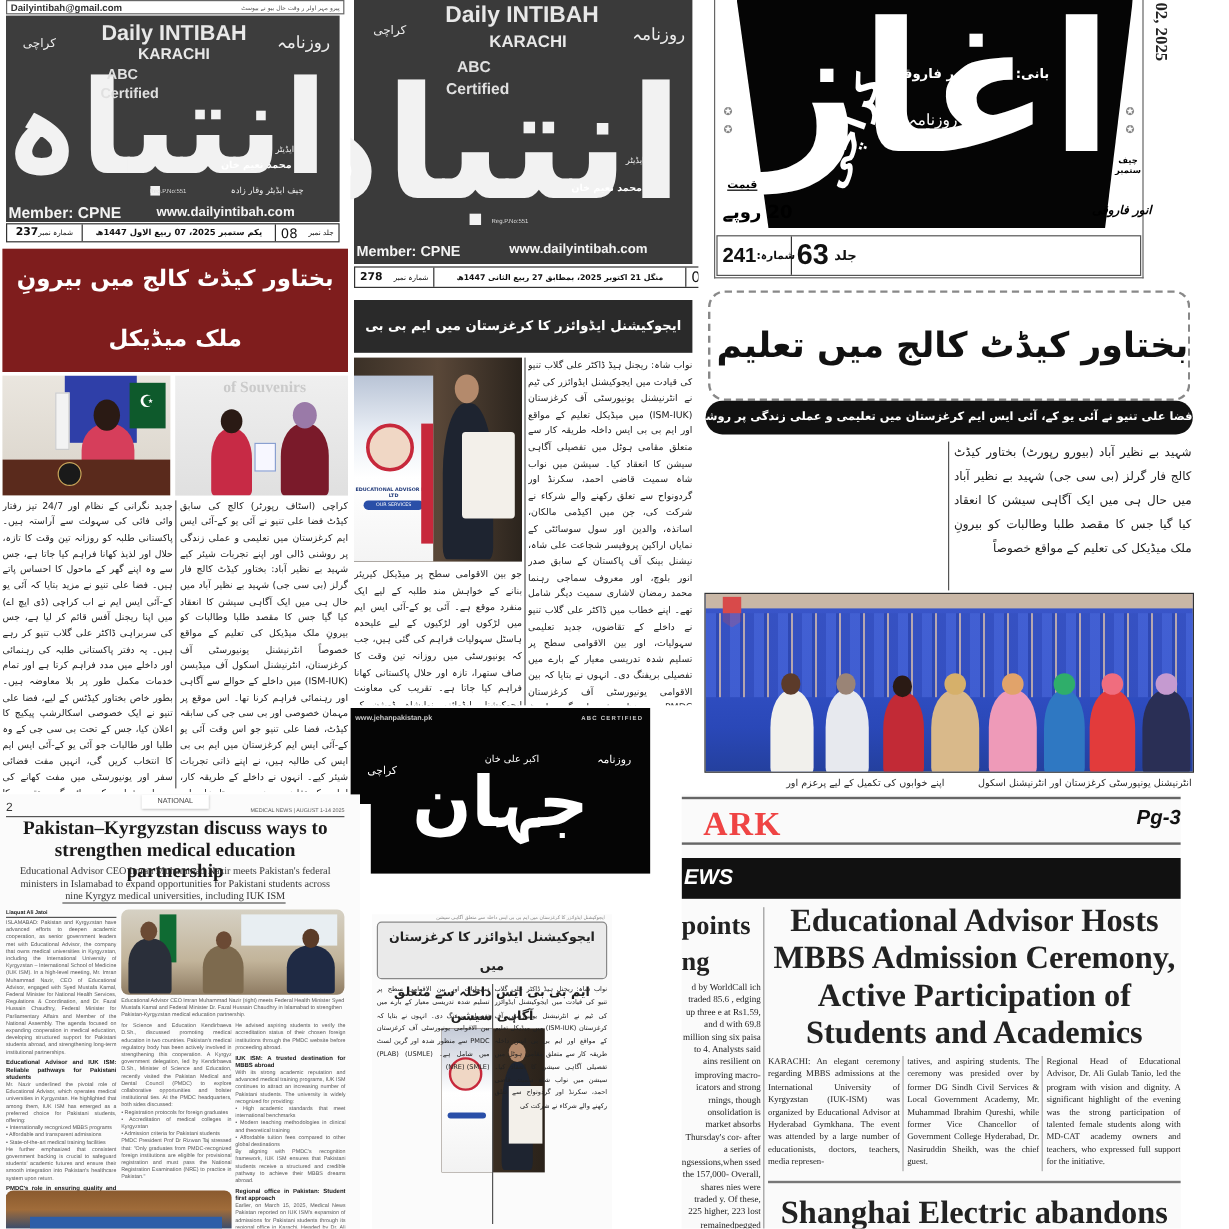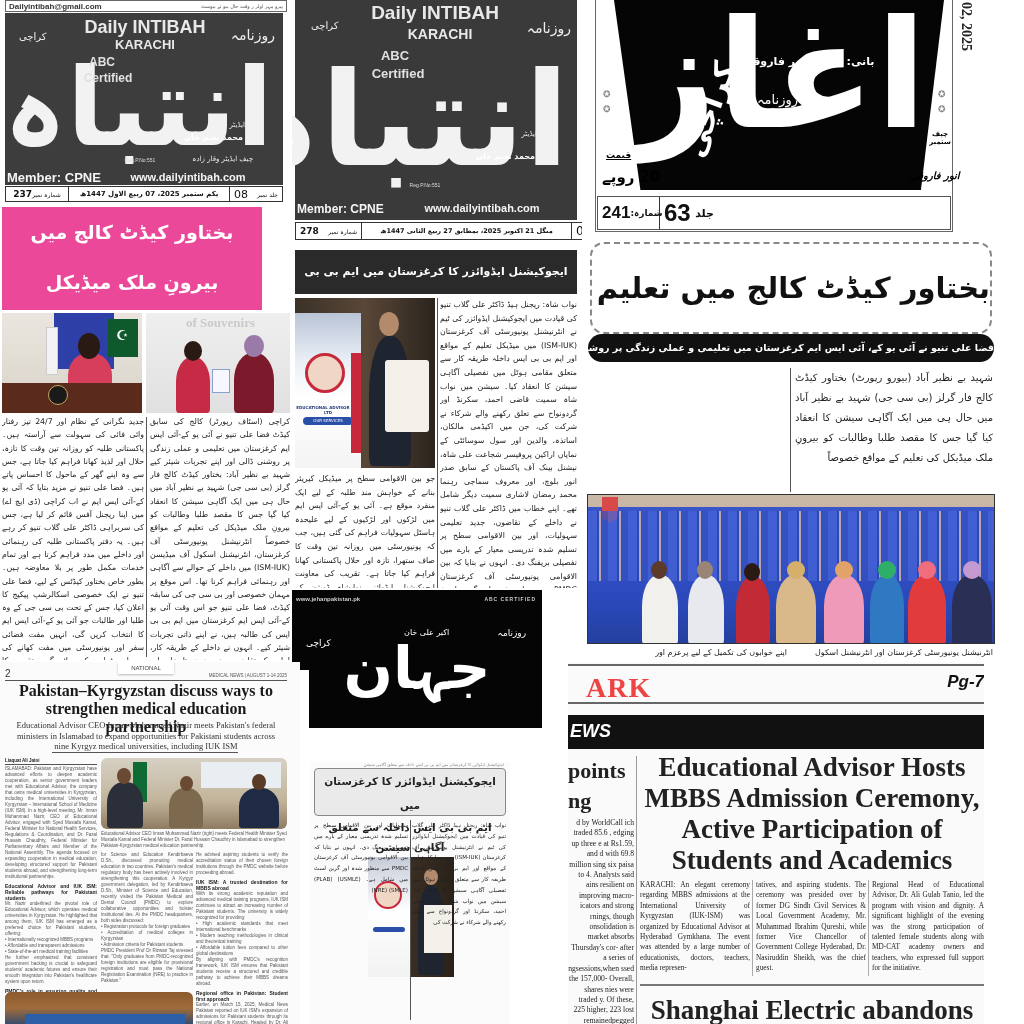--- a/index.html
+++ b/index.html
@@ -122,21 +122,21 @@
     </div>
     <div style="width:58px;justify-content:space-between;">
       <span style="font-size:24px;font-weight:bold;font-family:'Liberation Sans',sans-serif;">63</span>
       <span class="rtl" style="font-size:11px;font-weight:bold;">جلد</span>
     </div>
   </div>
 </div>
 <div style="position:absolute;left:958px;top:2px;font-family:'Liberation Serif',serif;font-weight:bold;font-size:14px;color:#222;writing-mode:vertical-rl;">02, 2025</div>
 
 <div class="clip" style="left:0;top:207px;width:292px;height:453px;">
-  <div class="hl-black rtl" style="left:2px;top:0;width:260px;height:103px;background:#ec4899;">
+  <div class="hl-black rtl" style="left:2px;top:0;width:288px;height:103px;background:#7f1d1d;">
     <div style="font-size:19px;line-height:50px;">بختاور کیڈٹ کالج میں بیرونِ ملک میڈیکل</div>
     <div style="font-size:19px;line-height:44px;">تعلیم کے لیے آگاہی سیشن کا انعقاد</div>
   </div>
   <div class="photo" style="left:2px;top:106px;width:140px;height:100px;background:linear-gradient(180deg,#eae6df 0,#d9d3c9 100%);">
     <div style="position:absolute;left:52px;top:0;width:60px;height:56px;background:#2f3fa8;"></div>
     <div style="position:absolute;left:106px;top:6px;width:30px;height:38px;background:#0e5a2c;">
         <span style="position:absolute;left:8px;top:8px;color:#fff;font-size:14px;">☪</span>
       </div>
     <div style="position:absolute;left:44px;top:14px;width:12px;height:48px;background:#f3f3f3;border:1px solid #ccc;"></div>
     <div class="person" style="left:66px;top:40px;width:44px;height:50px;background:#d63e5b;"></div>
@@ -270,21 +270,21 @@
     <div style="position:absolute;left:56px;top:48px;width:28px;height:48px;background:#f3f0ea;"></div>
   </div>
   <div class="col-text rtl" style="left:102px;top:58px;width:94px;height:200px;font-size:5.5px;line-height:10.8px;overflow:hidden;">نواب شاہ: ریجنل ہیڈ ڈاکٹر علی گلاب تنیو کی قیادت میں ایجوکیشنل ایڈوائزر کی ٹیم نے انٹرنیشنل یونیورسٹی آف کرغزستان (ISM-IUK) میں میڈیکل تعلیم کے مواقع اور ایم بی بی ایس داخلہ طریقہ کار سے متعلق مقامی ہوٹل میں تفصیلی آگاہی سیشن کا انعقاد کیا۔ سیشن میں نواب شاہ سمیت قاضی احمد، سکرنڈ اور گردونواح سے تعلق رکھنے والے شرکاء نے شرکت کی</div>
   <div class="col-text rtl" style="left:4px;top:58px;width:94px;height:200px;font-size:5.5px;line-height:10.8px;overflow:hidden;">سہولیات اور بین الاقوامی سطح پر تسلیم شدہ تدریسی معیار کے بارے میں تفصیلی بریفنگ دی۔ انہوں نے بتایا کہ بین الاقوامی یونیورسٹی آف کرغزستان PMDC سے منظور شدہ اور گرین لسٹ میں شامل ہے۔ (USMLE) (PLAB) (SMLE) (NRE)</div>
   <div class="rule" style="left:100px;top:58px;width:0.5px;height:200px;"></div>
 </div>
 
 <div class="clip" style="left:568px;top:662px;width:416px;height:362px;background:#fafafa;">
   <div class="rule" style="left:0;top:2px;width:416px;height:2px;background:#666;"></div>
   <div style="position:absolute;left:18px;top:10px;font-family:'Liberation Serif',serif;font-weight:bold;font-size:28px;color:#ef4444;letter-spacing:1px;">ARK</div>
-  <div style="position:absolute;right:0;top:10px;font-family:'Liberation Sans',sans-serif;font-weight:bold;font-style:italic;font-size:17px;color:#111;">Pg-7</div>
+  <div style="position:absolute;right:0;top:10px;font-family:'Liberation Sans',sans-serif;font-weight:bold;font-style:italic;font-size:17px;color:#111;">Pg-3</div>
   <div class="rule" style="left:0;top:40px;width:416px;height:2px;background:#666;"></div>
   <div style="position:absolute;left:0;top:53px;width:416px;height:34px;background:#111;">
     <span style="position:absolute;left:2px;top:6px;font-family:'Liberation Sans',sans-serif;font-weight:bold;font-style:italic;font-size:18px;color:#fff;">EWS</span>
   </div>
   <div class="en-serif" style="position:absolute;left:0;top:94px;width:66px;font-size:22px;line-height:30px;font-weight:bold;color:#222;overflow:hidden;">
     <div>points</div>
     <div>ng</div>
   </div>
   <div class="en-serif" style="position:absolute;left:0;top:156px;width:66px;height:206px;font-size:7.6px;line-height:10.4px;color:#222;text-align:right;overflow:hidden;">d by WorldCall ich traded 85.6 , edging up three e at Rs1.59, and d with 69.8 million sing six paisa to 4. Analysts said ains resilient on improving macro-icators and strong rnings, though onsolidation is market absorbs Thursday's cor- after a series of ngsessions,when ssed the 157,000- Overall, shares nies were traded y. Of these, 225 higher, 223 lost remainedpegged</div>
   <div class="rule" style="left:68px;top:94px;width:1px;height:268px;background:#999;"></div>

